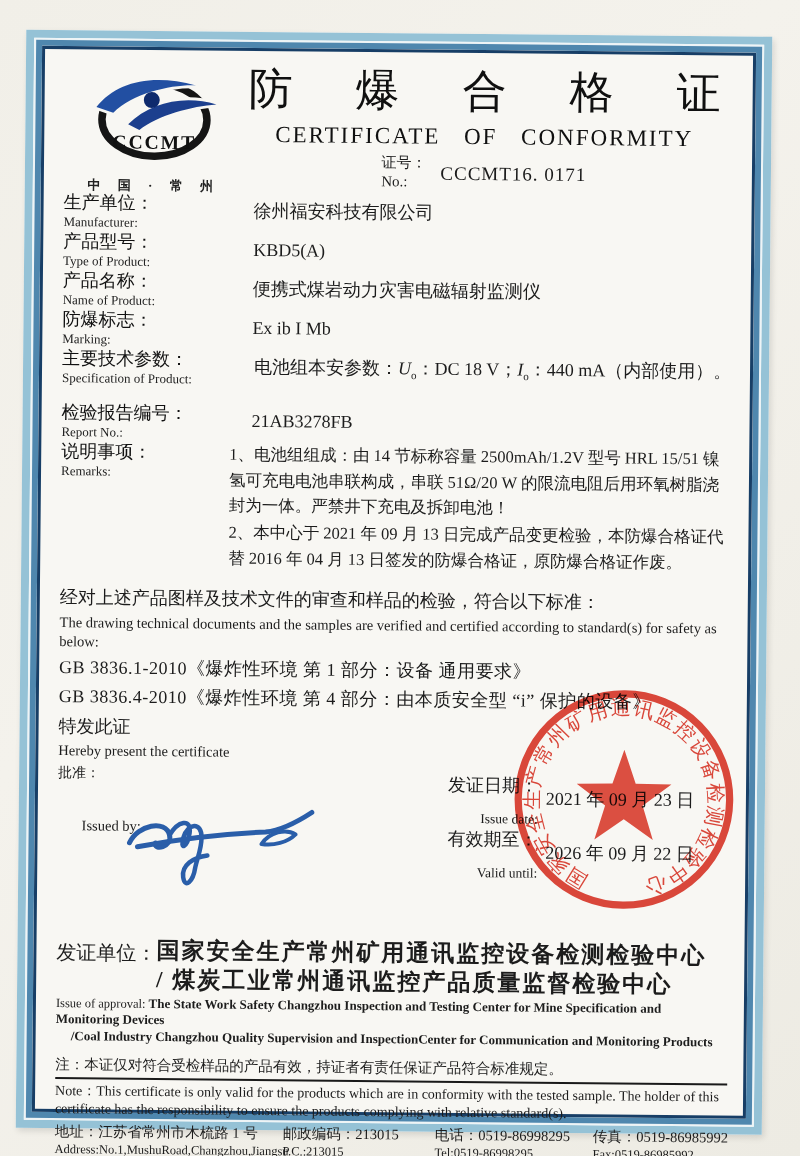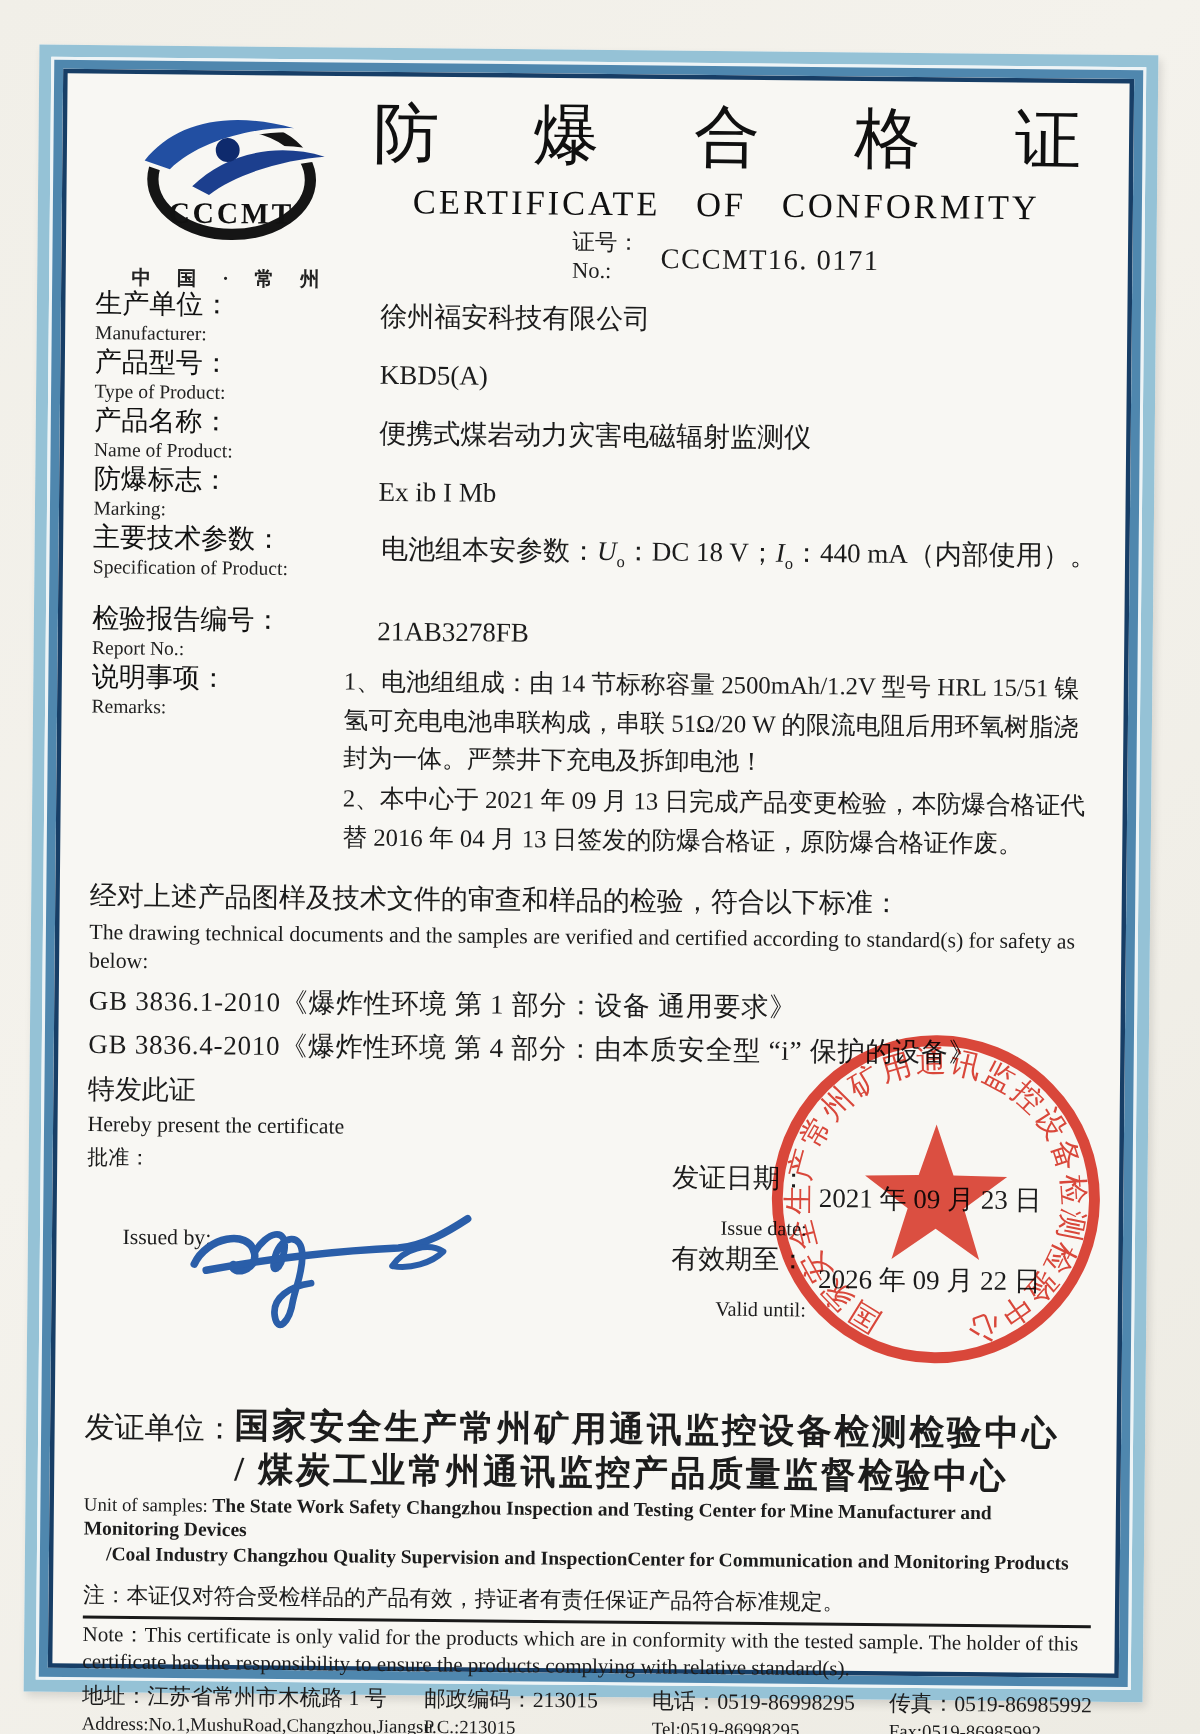--- a/index.html
+++ b/index.html
@@ -216,22 +216,22 @@
 
     <div class="issuer">
       <div class="issuer-cn">
         <div class="issuer-label">发证单位：</div>
         <div class="issuer-names">
           <div>国家安全生产常州矿用通讯监控设备检测检验中心</div>
           <div>/ 煤炭工业常州通讯监控产品质量监督检验中心</div>
         </div>
       </div>
       <div class="issuer-en">
-        <span class="lbl">Unit of samples:</span>
-        <span>The State Work Safety Changzhou Inspection and Testing Center for Mine Manufacturer and Monitoring Devices</span>
+        <span class="lbl">Issue of approval:</span>
+        <span>The State Work Safety Changzhou Inspection and Testing Center for Mine Specification and Monitoring Devices</span>
         <div class="l2">/Coal Industry Changzhou Quality Supervision and InspectionCenter for Communication and Monitoring Products</div>
       </div>
     </div>
 
     <div class="note-cn">注：本证仅对符合受检样品的产品有效，持证者有责任保证产品符合标准规定。</div>
     <div class="note-en">Note：This certificate is only valid for the products which are in conformity with the tested sample. The holder of this certificate has the responsibility to ensure the products complying with relative standard(s).</div>
     <div class="contacts">
       <div class="cn">地址：江苏省常州市木梳路 1 号</div>
       <div class="cn">邮政编码：213015</div>
       <div class="cn">电话：0519-86998295</div>

